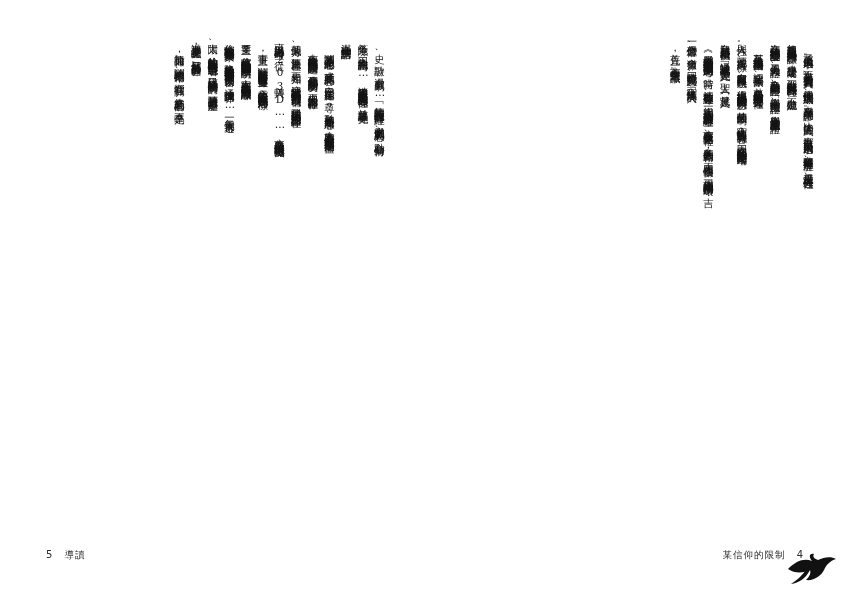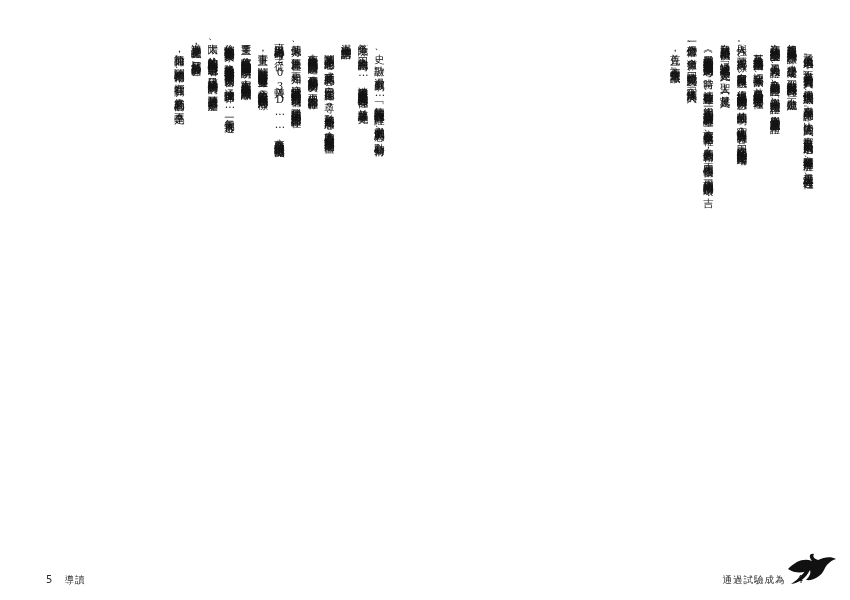--- a/index.html
+++ b/index.html
@@ -65,21 +65,21 @@
     margin: 0;
     padding: 0;
   }
   .vtext p.indent {
     text-indent: 1em;
   }
 
   
   .folio {
     position: absolute;
-    bottom: 13px;
+    bottom: 38px;
     font-family: "DejaVu Sans", "Liberation Sans", sans-serif;
     font-size: 9.5px;
     color: #2b2b2b;
     letter-spacing: 1px;
   }
   .folio-left {
     left: 46px;
   }
   .folio-left .num {
     margin-right: 7px;
@@ -140,21 +140,21 @@
       <p>在這個時代比誰都恐懼女巫、但為了救人和證、為自己的啟蒙老師作證、為學習的「魔法」作證、為學習的魔法並非巫術作證。</p>
       <p class="indent">甚至先也擁護英格蘭國王、認定非我族派、其心必異的巴里牧師也不曾失去理性</p>
       <p>與人性。他跟所有人一樣、自有其同限與執念、但這也讓他接受別人的侷限與執念、某信仰的限制、守住人性中的理解與寬容，因此在極端的年代卻能不走向極端。</p>
       <p>自我超越必須付出比價。通過試驗成為「個人」不是完人、聖人、就只是「人」、</p>
       <p class="indent">《黑鳥湖畔的女巫》對閱讀提出深刻的思考。當時、清教徒獨尊聖經、祝人間一切文本都應該讀只有「聖經」，吉蒂在航程中遇見年輕、友善的教士約翰，兩人相遇愉快、但吉蒂總把約翰的「瞬壞」、吉</p>
       <p>一個會恐懼、會猶豫、同時也能夠反思、守住人性最終的「人」。</p>
       <p class="indent">首先，吉蒂一個女生居然識字。</p>
     </div>
 
     <div class="folio folio-right">
-      <span>通過試驗成為</span>
+      <span>某信仰的限制</span>
       <span class="num">4</span>
     </div>
 
     <svg class="bird" viewBox="0 0 52 34">
       <path d="M2 17 C10 9, 18 6, 26 9 C22 4, 24 1, 28 2 C26 5, 29 7, 32 8
                C38 5, 45 4, 50 7 C44 9, 40 13, 38 18
                C35 24, 28 29, 20 28 C24 24, 25 21, 24 18
                C18 21, 9 22, 2 17 Z" fill="#111111"></path>
       <path d="M24 18 C20 26, 13 31, 5 32 C12 27, 17 23, 20 17 Z" fill="#111111"></path>
     </svg>

